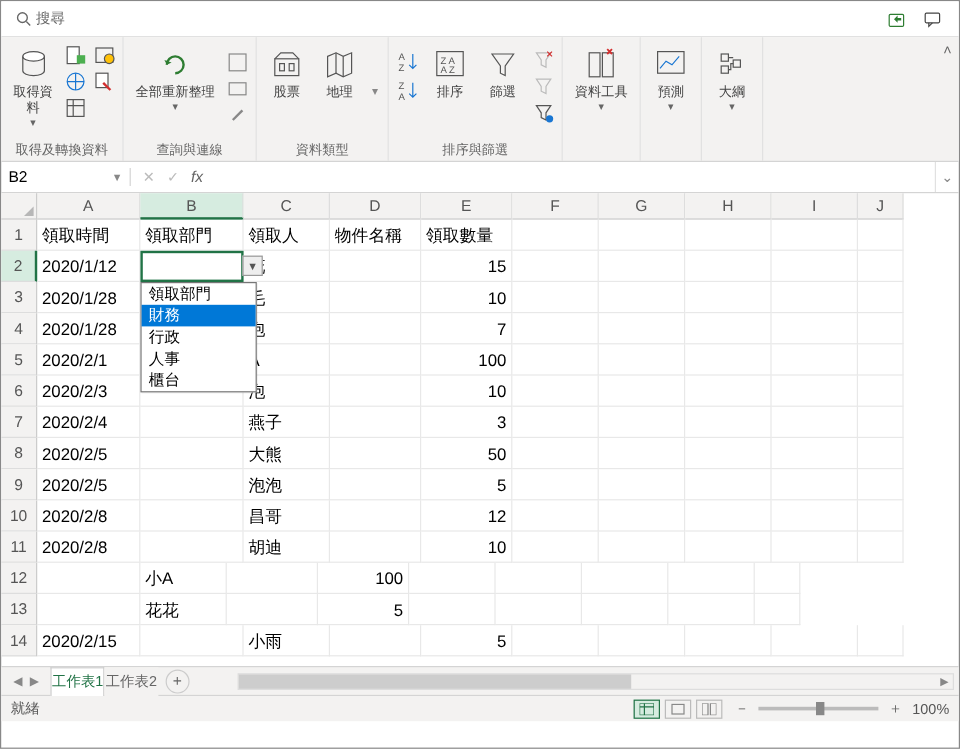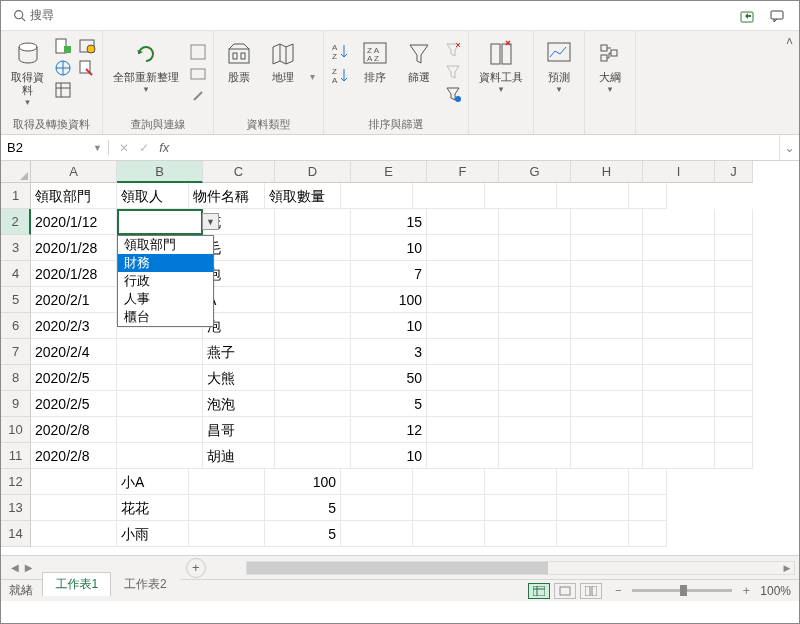--- a/index.html
+++ b/index.html
@@ -53,21 +53,21 @@
   .dv-caret { position:absolute; width:17px; height:17px; background:#eee; border:1px solid #999; display:flex; align-items:center; justify-content:center; font-size:9px; color:#555; z-index:20;}
   
   
   .dropdown { position:absolute; background:#fff; border:1px solid #767676; font-size:13px; z-index:30; box-shadow:1px 1px 0 rgba(0,0,0,0.05);}
   .dropdown .opt { padding:1px 6px; line-height:16px; }
   .dropdown .opt.sel { background:#0078d7; color:#fff; }
 
   
   .tabs-row { display:flex; align-items:center; height:24px; border-top:1px solid #d4d4d4; background:#f3f2f1; }
   .tab-nav { display:flex; gap:6px; padding:0 10px; color:#888; font-size:10px;}
-  .sheet-tab { background:#fff; border:1px solid #ccc; border-bottom:none; padding:3px 12px; font-size:12px; color:#217346; position:relative; top:16px;}
+  .sheet-tab { background:#fff; border:1px solid #ccc; border-bottom:none; padding:3px 0; font-size:12px; color:#217346; position:relative; top:0;}
   .sheet-tab.inactive { background:#f3f2f1; color:#666; border-color:transparent;}
   .add-sheet { width:20px; height:20px; border:1px solid #ccc; border-radius:50%; text-align:center; line-height:17px; color:#666; margin-left:6px; font-size:13px;}
   .hscroll { flex:1; height:14px; margin:0 4px 0 40px; background:#f3f2f1; border:1px solid #ddd; position:relative;}
   .hscroll .thumb{ position:absolute; left:0; width:55%; height:100%; background:#cdcdcd;}
   .hscroll .arr{ position:absolute; width:14px; height:12px; top:0; color:#888; font-size:9px; text-align:center; line-height:12px;}
   
   
   .status-bar { display:flex; align-items:center; height:22px; background:#f3f2f1; border-top:1px solid #d4d4d4; padding:0 8px; font-size:12px; color:#555;}
   .status-bar .spacer{flex:1;}
   .view-btn { width:22px; height:16px; border:1px solid #bbb; margin-left:4px; display:flex; align-items:center; justify-content:center; font-size:10px; color:#666;}
@@ -346,20 +346,21 @@
           <div class="row-h">8</div>
           <div class="row-h">9</div>
           <div class="row-h">10</div>
           <div class="row-h">11</div>
           <div class="row-h">12</div>
           <div class="row-h">13</div>
           <div class="row-h">14</div>
         </div>
       <div class="cells" id="cells">
           <div class="row">
+            <div class="cell" style="width: 86px;">領取時間</div>
             <div class="cell" style="width: 86px;">領取部門</div>
             <div class="cell" style="width: 72px;">領取人</div>
             <div class="cell" style="width: 76px;">物件名稱</div>
             <div class="cell" style="width: 76px;">領取數量</div>
             <div class="cell" style="width: 72px;"></div>
             <div class="cell" style="width: 72px;"></div>
             <div class="cell" style="width: 72px;"></div>
             <div class="cell" style="width: 72px;"></div>
             <div class="cell" style="width: 38px;"></div>
           </div>
@@ -499,20 +500,21 @@
             <div class="cell" style="width: 72px;">花花</div>
             <div class="cell" style="width: 76px;"></div>
             <div class="cell num" style="width: 76px;">5</div>
             <div class="cell" style="width: 72px;"></div>
             <div class="cell" style="width: 72px;"></div>
             <div class="cell" style="width: 72px;"></div>
             <div class="cell" style="width: 72px;"></div>
             <div class="cell" style="width: 38px;"></div>
           </div>
           <div class="row">
+            <div class="cell" style="width: 86px;">2020/2/15</div>
             <div class="cell" style="width: 86px;"></div>
             <div class="cell" style="width: 72px;">小雨</div>
             <div class="cell" style="width: 76px;"></div>
             <div class="cell num" style="width: 76px;">5</div>
             <div class="cell" style="width: 72px;"></div>
             <div class="cell" style="width: 72px;"></div>
             <div class="cell" style="width: 72px;"></div>
             <div class="cell" style="width: 72px;"></div>
             <div class="cell" style="width: 38px;"></div>
           </div>

